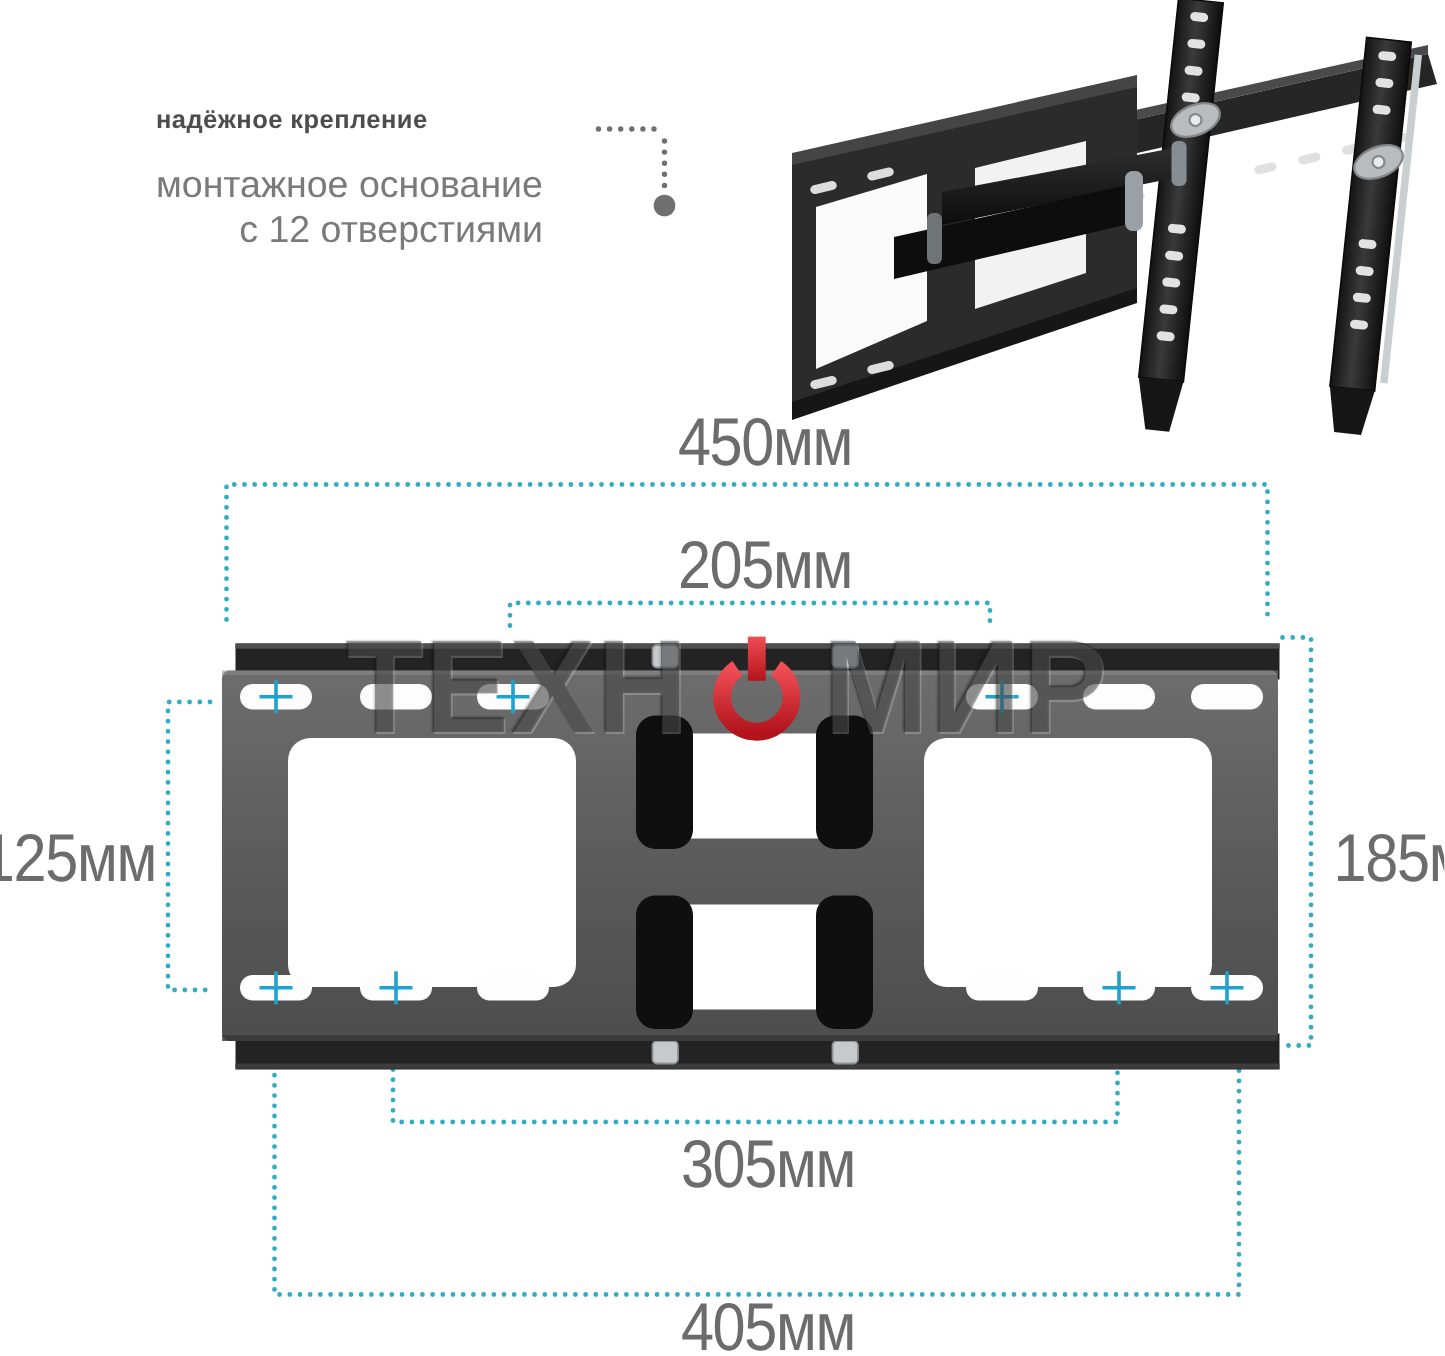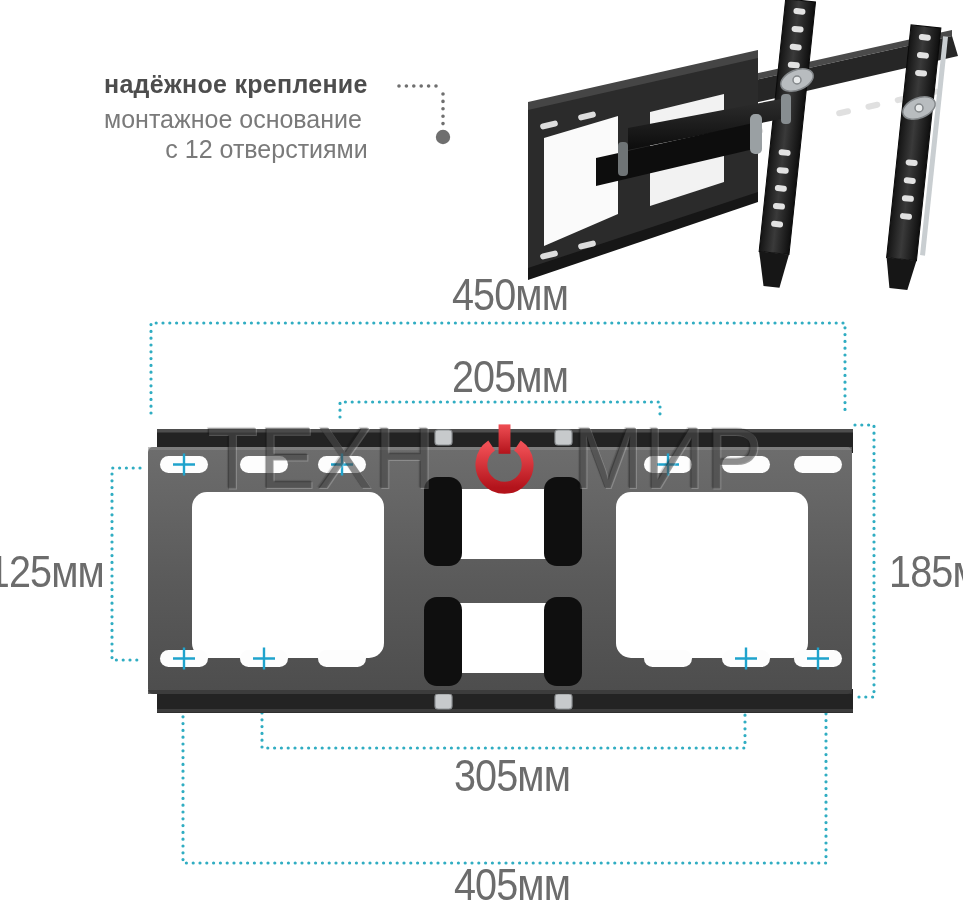--- a/index.html
+++ b/index.html
@@ -2,35 +2,34 @@
 <html><head>
 <meta charset="utf-8">
 <style>
   html,body{margin:0;padding:0;background:#ffffff;}
   .stage{
     position:relative;width:963px;height:904px;background:#ffffff;
     overflow:hidden;font-family:"Liberation Sans",sans-serif;
   }
   
   .callout{position:absolute;left:104px;top:70px;}
-  .callout-title{font-size:25px;font-weight:bold;color:#4d4d4d;letter-spacing:.3px;}
-  .callout-sub{font-size:25px;color:#7a7a7a;line-height:30px;margin-top:5px;}
+  .callout-title{font-size:17px;font-weight:bold;color:#4d4d4d;letter-spacing:.3px;}
+  .callout-sub{font-size:25px;color:#7a7a7a;line-height:30px;margin-top:18px;}
   .leader{position:absolute;left:396px;top:80px;}
   
   .diagram{position:absolute;left:0;top:0;}
   .photo{position:absolute;left:500px;top:0;}
   
   .watermark{
     position:absolute;left:484px;top:458px;transform:translate(-50%,-50%);
     display:flex;align-items:center;white-space:nowrap;
-    font-weight:normal;font-size:88px;letter-spacing:1px;
+    font-weight:bold;font-size:88px;letter-spacing:1px;
     color:rgba(30,30,30,0.42);
     text-shadow:1px 1px 0 rgba(255,255,255,0.22), -1px -1px 1px rgba(0,0,0,0.18);
     pointer-events:none;
-    gap:24px;
   }
   .watermark .wm-part{transform:scaleX(0.96);}
   .watermark .power{width:70px;height:78px;margin:0 5px;}
   
   .dim-label{
     position:absolute;font-size:45px;color:#6c6c6c;letter-spacing:-1px;
     white-space:nowrap;
   }
   .dim-center{transform:translate(-50%,-50%) scaleX(0.88);}
   .dim-right{transform:translateY(-50%) scaleX(0.88);transform-origin:right center;}

